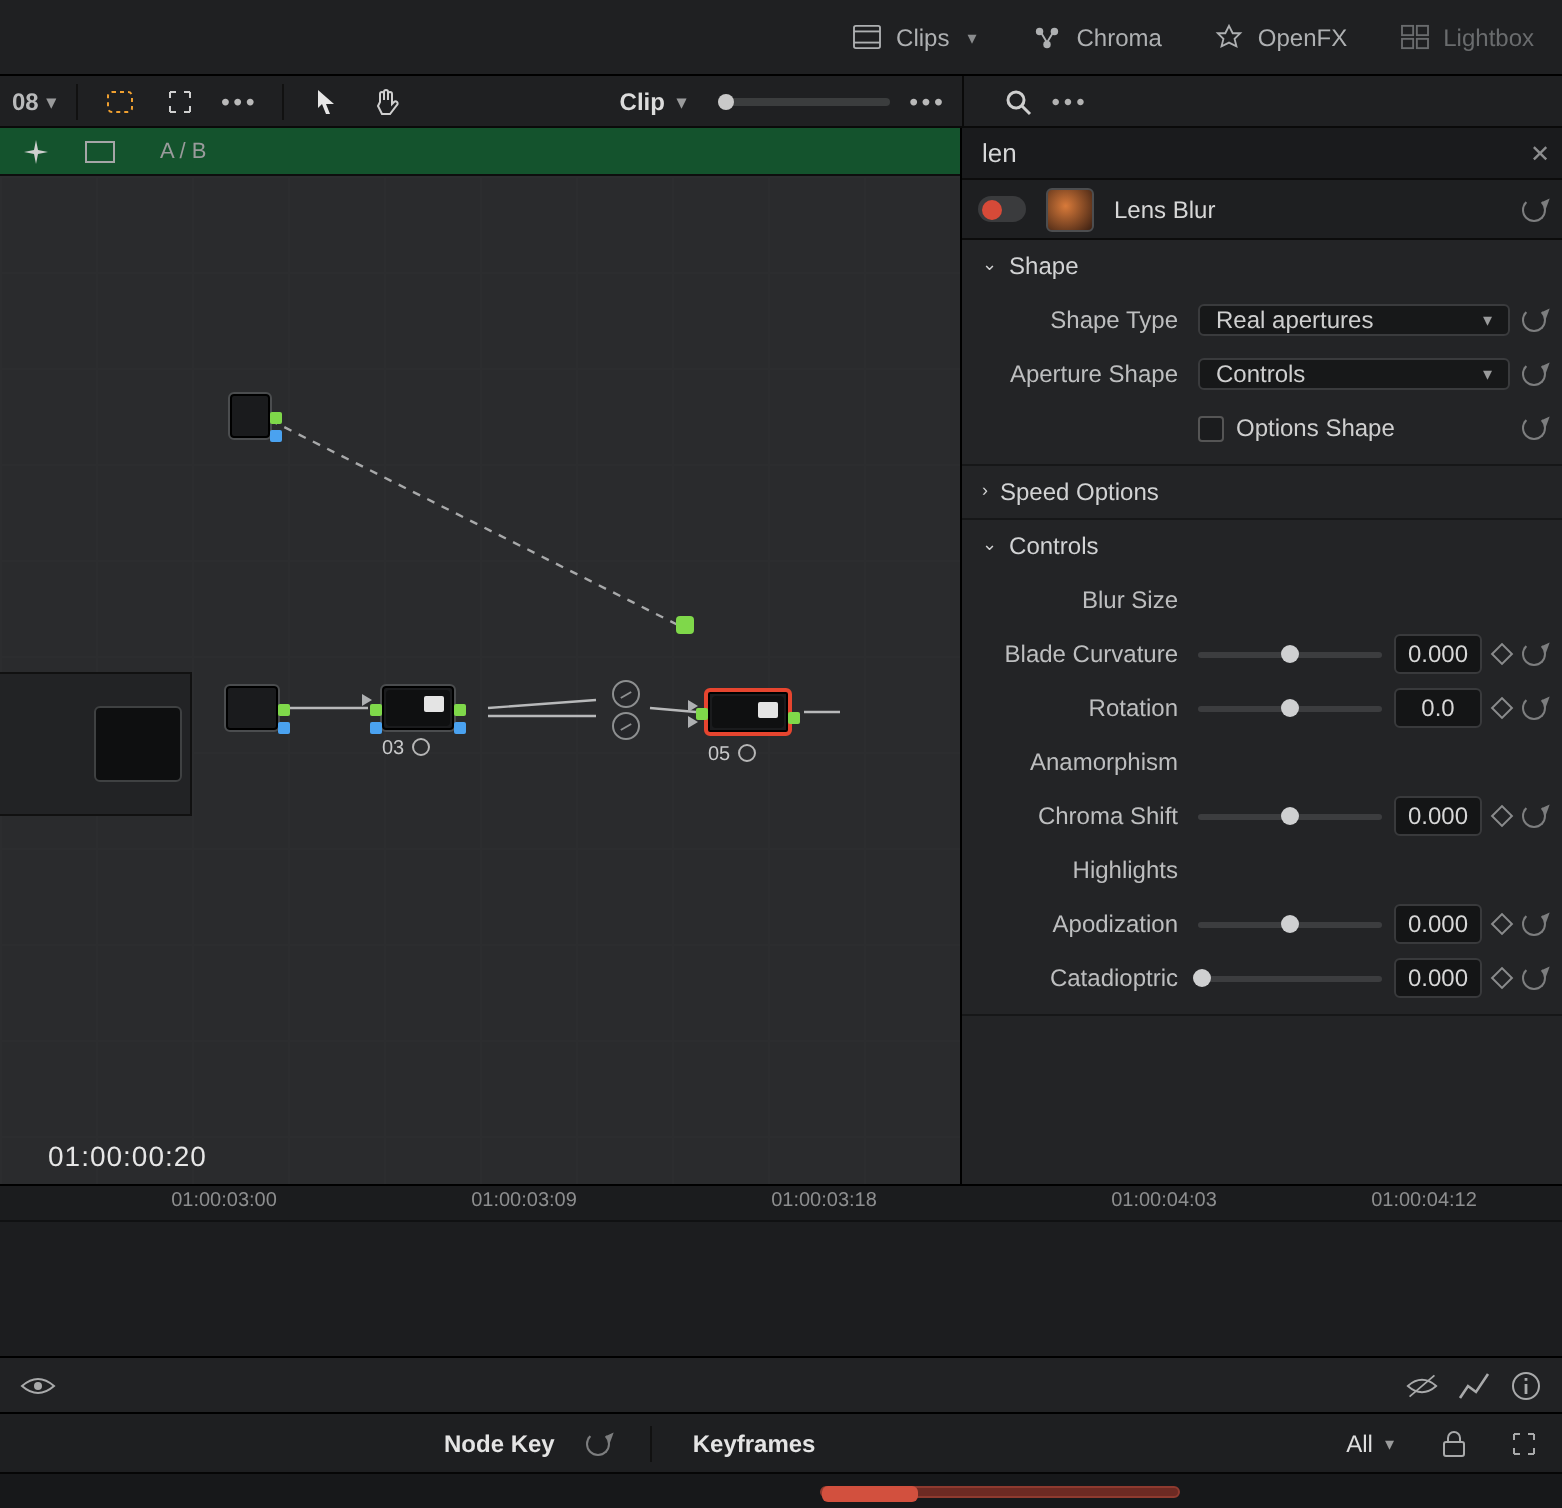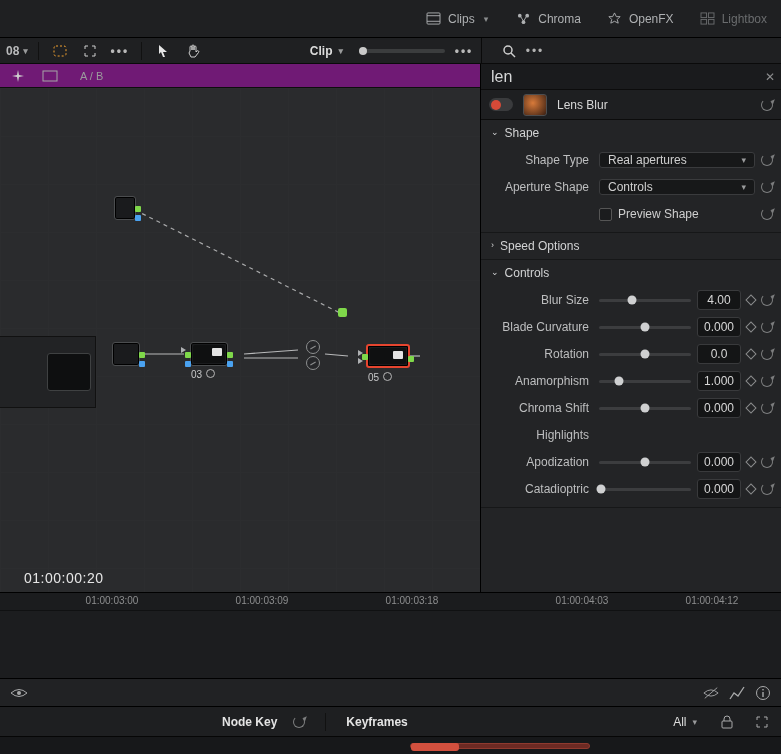--- a/index.html
+++ b/index.html
@@ -67,41 +67,41 @@
     flex: 1; display: flex; min-height: 0;
   }
 
   
   .graph-wrap {
     width: 481px; display:flex; flex-direction:column; min-height:0; background:#202123;
     border-right: 1px solid #000;
   }
   .graph-tools {
     height: 24px; display:flex; align-items:center; gap:12px; padding: 0 8px;
-    background:#701a75; border-bottom:1px solid #0e0e0e;
+    background:#14532d; border-bottom:1px solid #0e0e0e;
   }
   .graph-tools .gt { width:20px; height:18px; display:flex; align-items:center; justify-content:center; color:#bfbfbf; }
   .graph-tools .abtxt { font-size:11px; color:#9a9b9c; margin-left:8px; }
 
   .graph {
     flex:1; position:relative; overflow:hidden; background:#2a2b2d;
   }
   .graph .grid {
     position:absolute; inset:0;
     background:
       linear-gradient(#323335 1px, transparent 1px) 0 0/48px 48px,
       linear-gradient(90deg, #323335 1px, transparent 1px) 0 0/48px 48px;
     opacity: 0.35;
   }
   .graph svg.edges { position:absolute; inset:0; width:100%; height:100%; pointer-events:none;}
   .graph .node {
     position:absolute; width:38px; height:24px; background:#1a1b1d; border:1px solid #4b4d4f; border-radius:3px;
     box-shadow: 0 0 0 1px #000 inset;
   }
-  .graph .node.sel { border:2px solid #e6452f;margin-left:14px; }
+  .graph .node.sel { border:2px solid #e6452f; }
   .graph .node .pin { position:absolute; width:6px; height:6px; background:#7fd84a; border-radius:1px; }
   .graph .node .pout { position:absolute; width:6px; height:6px; background:#7fd84a; border-radius:1px; }
   .graph .node .pblue { background:#4aa2f0; }
   .graph .node .lbl {
     position:absolute; top:26px; left:0; right:-8px; font-size:10px; color:#c7c8c9; display:flex; gap:4px; align-items:flex-start;
   }
   .graph .node .lbl .ring { width:9px; height:9px; border:1px solid #b6b6b6; border-radius:50%; }
   .graph .node .caret { position:absolute; left:-10px; width:0;height:0; border-top:3px solid transparent; border-bottom:3px solid transparent; border-left:5px solid #aeb0b2; }
   .graph .node .caret.c1 { top:4px; } .graph .node .caret.c2 { top:12px; }
   .graph .node .thumb { position:absolute; inset:2px; background:#0f1011; border-radius:2px; }
@@ -128,21 +128,21 @@
 
   
   .inspector {
     flex:1; display:flex; flex-direction:column; background:#232426; min-width:0;
   }
   .search-row {
     height: 26px; display:flex; align-items:center; background:#1a1b1d; border-bottom:1px solid #0c0c0c;
     padding: 0 6px;
   }
   .search-row input {
-    flex:1; background:transparent; border:none; outline:none; color:#d6d7d8; font-size:16px; padding: 0 4px;
+    flex:1; background:transparent; border:none; outline:none; color:#d6d7d8; font-size:13px; padding: 0 4px;
   }
   .search-row .clr { color:#8c8d8e; font-size:12px; cursor:pointer; }
 
   .fx-head {
     height: 30px; display:flex; align-items:center; gap:10px; padding: 0 8px; background:#1e1f21; border-bottom:1px solid #0c0c0c;
   }
   .fx-head .toggle {
     width:24px; height:13px; background:#3a3b3d; border-radius:7px; position:relative;
   }
   .fx-head .toggle::after{
@@ -434,21 +434,21 @@
               <span>Controls</span>
               <span class="dchev">▾</span>
             </div>
             <div class="rst"></div>
           </div>
         </div>
         <div class="row">
           <div class="lbl"></div>
           <div class="ctrl">
             <div class="chk"></div>
-            <span style="color:#cfcfcf">Preview Shape</span>
+            <span style="color:#cfcfcf">Options Shape</span>
             <div style="flex:1"></div>
             <div class="rst"></div>
           </div>
         </div>
       </div>
     </div>
 
     <div class="section">
       <div class="sec-head">
         <span class="tw">›</span>
@@ -458,29 +458,20 @@
 
     <div class="section">
       <div class="sec-head">
         <span class="tw">⌄</span>
         <span>Controls</span>
       </div>
       <div class="rows">
 
         <div class="row">
           <div class="lbl">Blur Size</div>
-          <div class="ctrl">
-            <div class="slider">
-                <div class="track"></div>
-                <div class="thumb" style="left:36%"></div>
-              </div>
-            <div class="numbox">4.00</div>
-            <div class="kf"></div>
-            <div class="rst"></div>
-          </div>
         </div>
 
         <div class="row">
           <div class="lbl">Blade Curvature</div>
           <div class="ctrl">
             <div class="slider">
                 <div class="track"></div>
                 <div class="thumb" style="left:50%"></div>
               </div>
             <div class="numbox">0.000</div>
@@ -497,29 +488,20 @@
                 <div class="thumb" style="left:50%"></div>
               </div>
             <div class="numbox">0.0</div>
             <div class="kf"></div>
             <div class="rst"></div>
           </div>
         </div>
 
         <div class="row">
           <div class="lbl">Anamorphism</div>
-          <div class="ctrl">
-            <div class="slider">
-                <div class="track"></div>
-                <div class="thumb" style="left:22%"></div>
-              </div>
-            <div class="numbox">1.000</div>
-            <div class="kf"></div>
-            <div class="rst"></div>
-          </div>
         </div>
 
         <div class="row">
           <div class="lbl">Chroma Shift</div>
           <div class="ctrl">
             <div class="slider">
                 <div class="track"></div>
                 <div class="thumb" style="left:50%"></div>
               </div>
             <div class="numbox">0.000</div>

